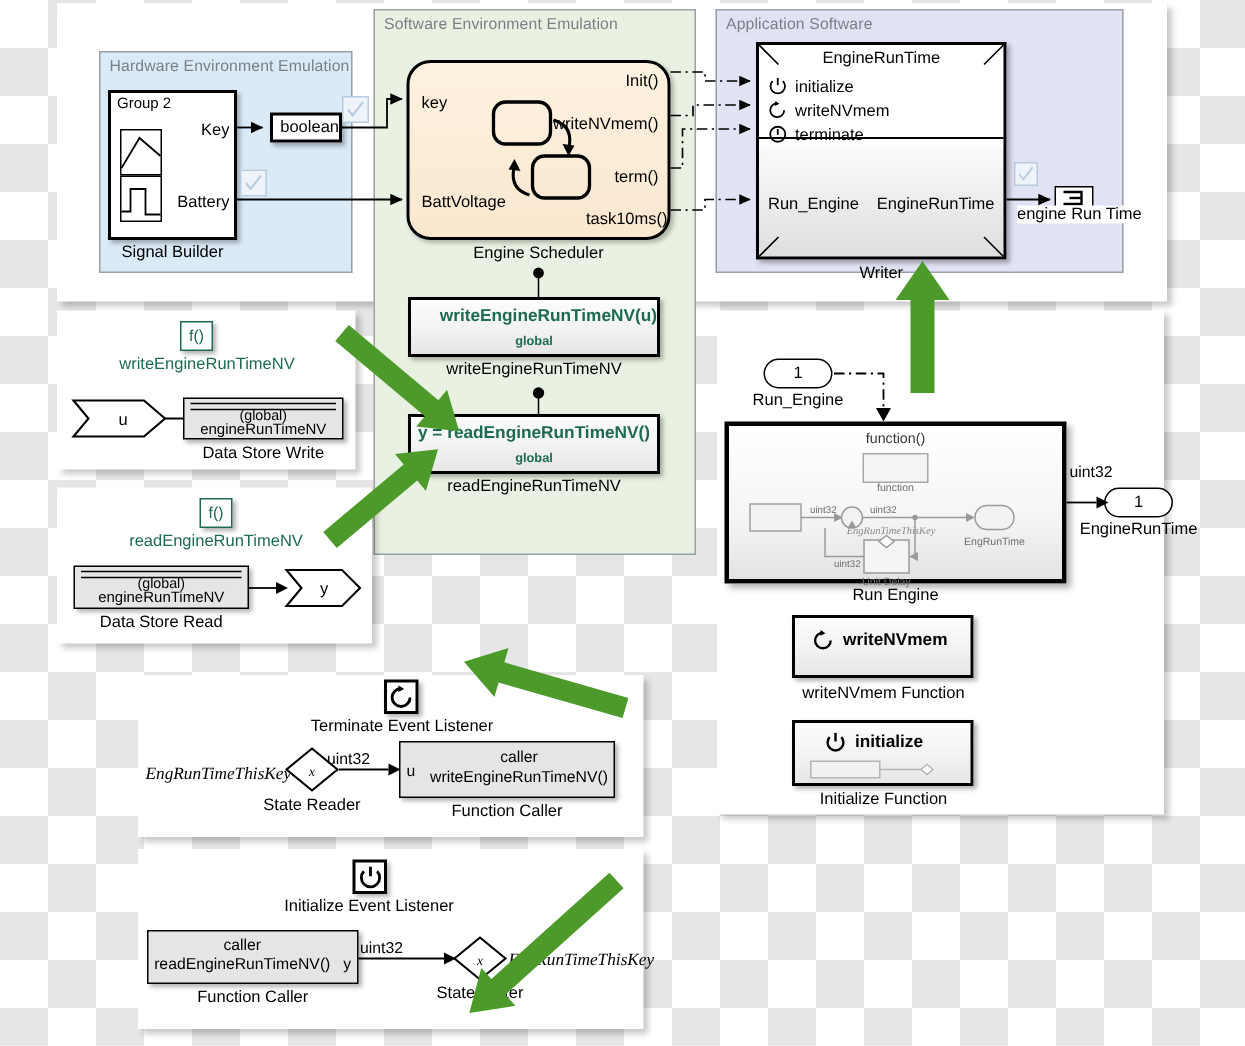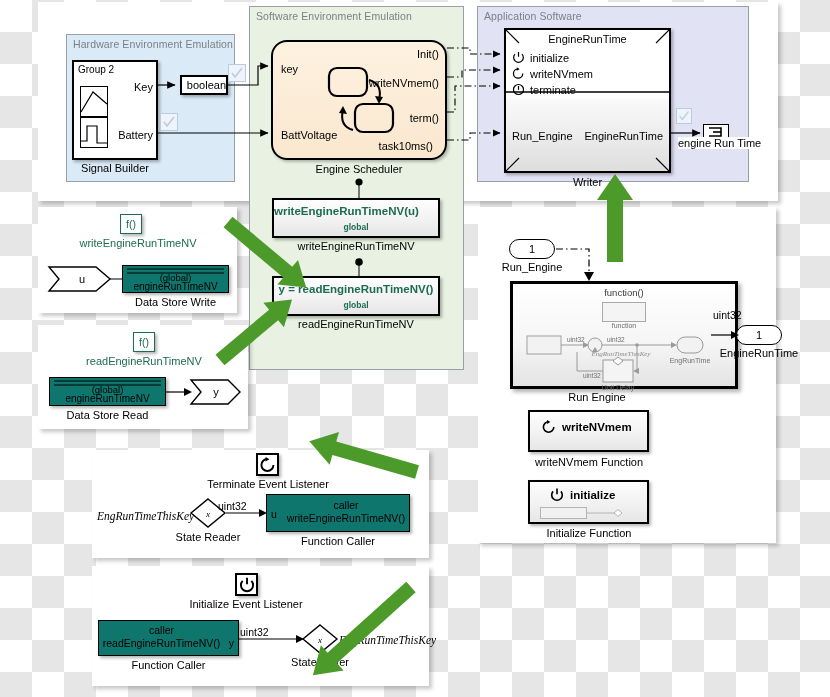--- a/index.html
+++ b/index.html
@@ -16,21 +16,21 @@
   .abs{position:absolute;box-sizing:border-box;}
   .panel{background:#ffffff;box-shadow:3px 3px 4px rgba(0,0,0,.22);}
   .cont{border:1px solid #9aa0a6;box-sizing:border-box;}
   .cont-title{font-size:10.5px;color:#7a7f85;padding:3px 0 0 6px;letter-spacing:.1px;}
   .blk{
     background:linear-gradient(180deg,#fdfdfd 0%,#f2f2f2 55%,#e6e6e6 100%);
     border:2px solid #000;box-sizing:border-box;
     box-shadow:2px 2px 3px rgba(0,0,0,.30);
   }
   .blk-plain{background:#fff;border:2px solid #000;box-sizing:border-box;box-shadow:2px 2px 3px rgba(0,0,0,.30);}
-  .blk-thin{background:#0f766e;border:1px solid #000;box-sizing:border-box;box-shadow:2px 2px 3px rgba(0,0,0,.30);}
+  .blk-thin{background:#e5e5e5;border:1px solid #000;box-sizing:border-box;box-shadow:2px 2px 3px rgba(0,0,0,.30);}
   .lbl{font-size:11px;color:#000;text-align:center;white-space:nowrap;}
   .grn{color:#1c6b52;}
   .txt{font-size:11px;color:#000;white-space:nowrap;}
   .ital{font-style:italic;font-family:"Liberation Serif",serif;font-size:11.5px;}
   .ctr{display:flex;align-items:center;justify-content:center;}
   svg{display:block;overflow:visible;}
   .chart-stage{position:absolute;left:0;top:0;width:830px;height:697px;}
 </style>
 </head>
 <body>
@@ -73,39 +73,39 @@
   <div class="cont-title">Software Environment Emulation</div>
 </div>
 
 <div class="abs" style="left:271px;top:40px;width:176px;height:120px;border:2px solid #000;border-radius:16px;
             background:linear-gradient(180deg,#fdf2e0 0%,#fae7cf 100%);box-shadow:2px 2px 3px rgba(0,0,0,.25);">
   <div class="abs txt" style="left:8px;top:21px;">key</div>
   <div class="abs txt" style="left:8px;top:87px;">BattVoltage</div>
   <div class="abs txt" style="right:6px;top:6px;">Init()</div>
   <div class="abs txt" style="right:6px;top:35px;">writeNVmem()</div>
   <div class="abs txt" style="right:6px;top:70px;">term()</div>
-  <div class="abs txt" style="right:12px;top:98px;">task10ms()</div>
+  <div class="abs txt" style="right:0;top:98px;">task10ms()</div>
   <svg class="abs" style="left:52px;top:20px;" width="80" height="80" viewBox="0 0 80 80">
     <rect x="4" y="6" width="38" height="28" rx="8" fill="none" stroke="#000" stroke-width="2.2"></rect>
     <rect x="30" y="42" width="38" height="28" rx="8" fill="none" stroke="#000" stroke-width="2.2"></rect>
     <path d="M44,18 Q58,22 54,38" fill="none" stroke="#000" stroke-width="2"></path>
     <polygon points="54,42 50,34 58,35" fill="#000"></polygon>
     <path d="M28,68 Q14,64 18,48" fill="none" stroke="#000" stroke-width="2"></path>
     <polygon points="18,44 22,52 14,51" fill="#000"></polygon>
   </svg>
 </div>
 <div class="abs lbl" style="left:271px;top:163px;width:176px;">Engine Scheduler</div>
 
 <svg class="abs" style="left:352px;top:178px;" width="14" height="28" viewBox="0 0 14 28">
   <circle cx="7" cy="4" r="3.6" fill="#000"></circle>
   <line x1="7" y1="7" x2="7" y2="28" stroke="#000" stroke-width="1"></line>
 </svg>
 
 <div class="abs blk" style="left:272px;top:198px;width:168px;height:40px;">
-  <div class="abs" style="left:0;right:0;top:5px;text-align:left;font-size:11.5px;font-weight:bold;color:#1c6b52;">writeEngineRunTimeNV(u)</div>
+  <div class="abs" style="left:0;right:0;top:5px;text-align:right;font-size:11.5px;font-weight:bold;color:#1c6b52;">writeEngineRunTimeNV(u)</div>
   <div class="abs" style="left:0;right:0;top:22px;text-align:center;font-size:8.5px;font-weight:bold;color:#1c6b52;">global</div>
 </div>
 <div class="abs lbl" style="left:272px;top:240px;width:168px;">writeEngineRunTimeNV</div>
 
 <svg class="abs" style="left:352px;top:255px;" width="14" height="26" viewBox="0 0 14 26">
   <circle cx="7" cy="7" r="3.8" fill="#000"></circle>
   <line x1="7" y1="10" x2="7" y2="26" stroke="#000" stroke-width="1"></line>
 </svg>
 
 <div class="abs blk" style="left:272px;top:276px;width:168px;height:40px;">
@@ -246,21 +246,21 @@
 <div class="abs panel" style="left:478px;top:207px;width:298px;height:336px;"></div>
 
 <div class="abs" style="left:509px;top:239px;width:46px;height:20px;border:1.6px solid #000;border-radius:10px;background:#fff;
             display:flex;align-items:center;justify-content:center;font-size:11px;">
   <span>1</span>
 </div>
 <div class="abs lbl" style="left:498px;top:261px;width:68px;">Run_Engine</div>
 
 <div class="abs" style="left:483px;top:281px;width:228px;height:108px;border:3px solid #000;
             background:linear-gradient(180deg,#ffffff 0%,#f5f5f5 60%,#e3e3e3 100%);
-            box-shadow:3px 3px 4px rgba(0,0,0,.3);margin-left:27px;">
+            box-shadow:3px 3px 4px rgba(0,0,0,.3);">
   <div class="abs" style="left:0;right:0;top:3px;text-align:center;font-size:9.5px;color:#3a3a3a;">function()</div>
   <div class="abs" style="left:89px;top:18px;width:44px;height:20px;border:1px solid #a9a9a9;background:#f4f4f4;"></div>
   <div class="abs" style="left:83px;top:38px;width:56px;text-align:center;font-size:7px;color:#6e6e6e;">function</div>
 
   <svg class="abs" style="left:12px;top:46px;" width="200" height="54" viewBox="0 0 200 54">
     <rect x="2" y="6" width="34" height="18" fill="#f2f2f2" stroke="#a0a0a0" stroke-width="1"></rect>
     <line x1="36" y1="15" x2="58" y2="15" stroke="#9a9a9a" stroke-width="1"></line>
     <polygon points="58,12 64,15 58,18" fill="#9a9a9a"></polygon>
     <circle cx="70" cy="15" r="7" fill="#f2f2f2" stroke="#9a9a9a" stroke-width="1"></circle>
     <line x1="77" y1="15" x2="112" y2="15" stroke="#9a9a9a" stroke-width="1"></line>

